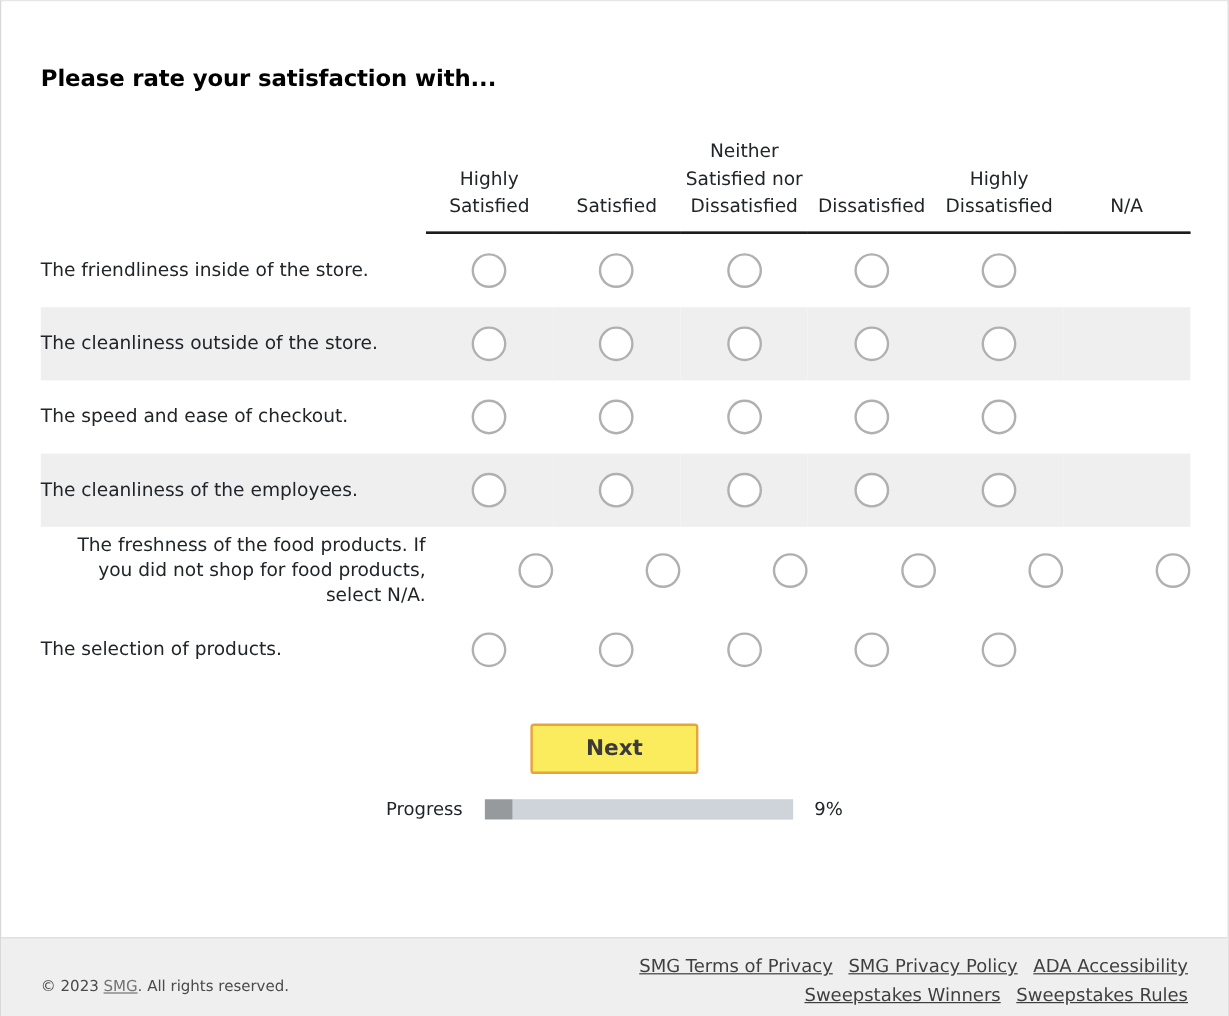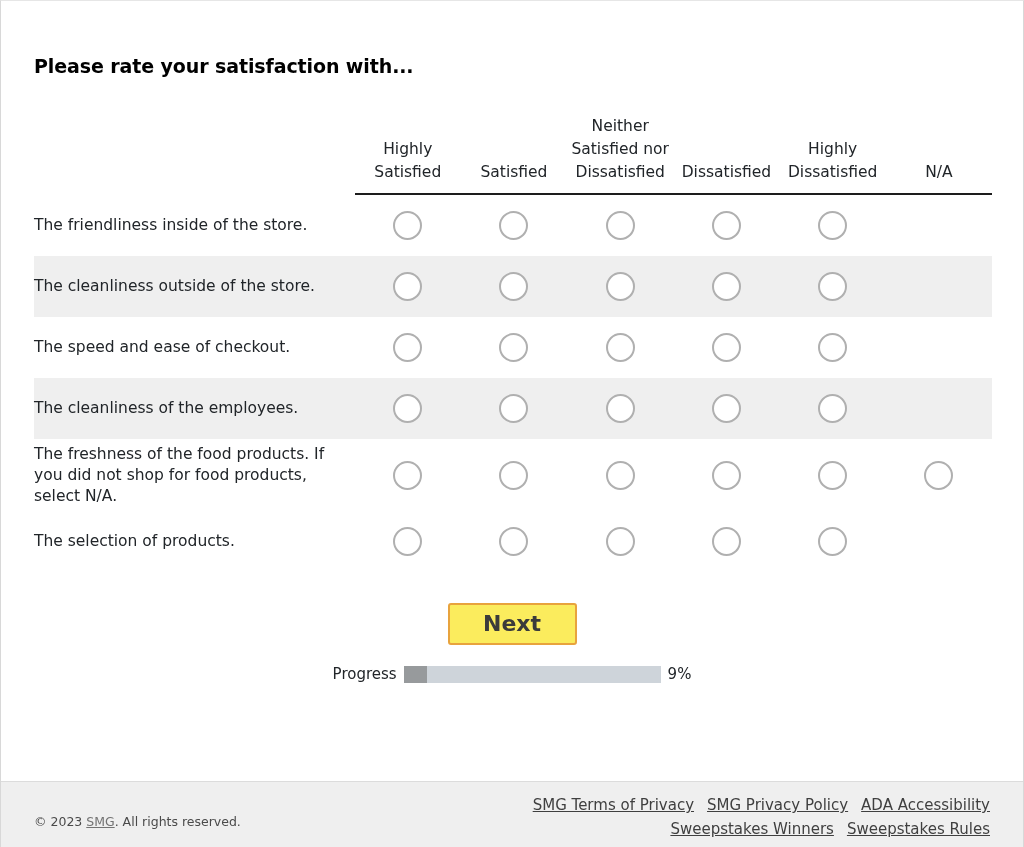--- a/index.html
+++ b/index.html
@@ -63,21 +63,21 @@
   }
 
   .matrix tbody td {
     padding: 0;
     vertical-align: middle;
     height: 61px;
   }
   .matrix tbody tr.striped td {
     background: #efefef;
   }
-  .matrix tbody tr.tall td { height: 72px; }
+  .matrix tbody tr.tall td { height: 72px; text-align: right; }
 
   .row-label {
     font-size: 15.5px;
     line-height: 21px;
     color: #212529;
     padding: 8px 14px 8px 4px;
   }
   .opt-cell { text-align: center; }
 
   .radio {
@@ -92,43 +92,43 @@
     cursor: pointer;
   }
 
   
   .next-wrap {
     text-align: center;
     margin-top: 31px;
   }
   .next-btn {
     display: inline-block;
-    width: 129px;
+    width: 140px;
     height: 42px;
     line-height: 38px;
     background: #fbec5d;
     border: 2px solid #e8a33d;
     border-radius: 3px;
     font-family: "DejaVu Sans", "Liberation Sans", sans-serif;
-    font-size: 22px;
+    font-size: 18px;
     font-weight: bold;
     color: #3b3b3b;
     text-align: center;
     cursor: pointer;
     padding: 0;
     box-sizing: border-box;
   }
 
   
   .progress-row {
     display: flex;
     align-items: center;
     justify-content: center;
     margin-top: 20px;
-    gap: 7px;
+    gap: 18px;
   }
   .progress-label {
     font-size: 15px;
     color: #212529;
   }
   .progress-track {
     width: 257px;
     height: 17px;
     background: #ced4da;
     position: relative;

